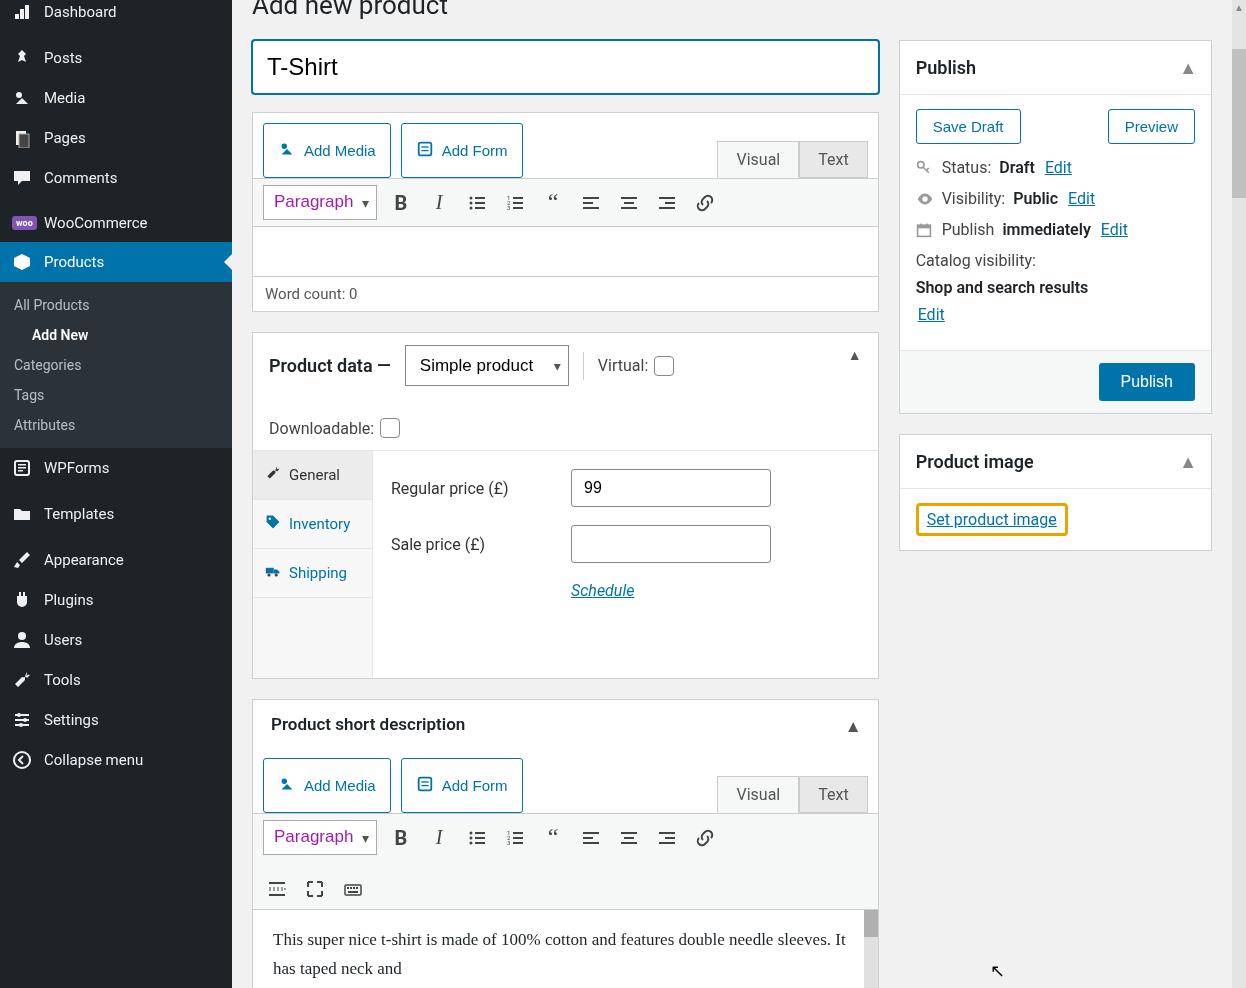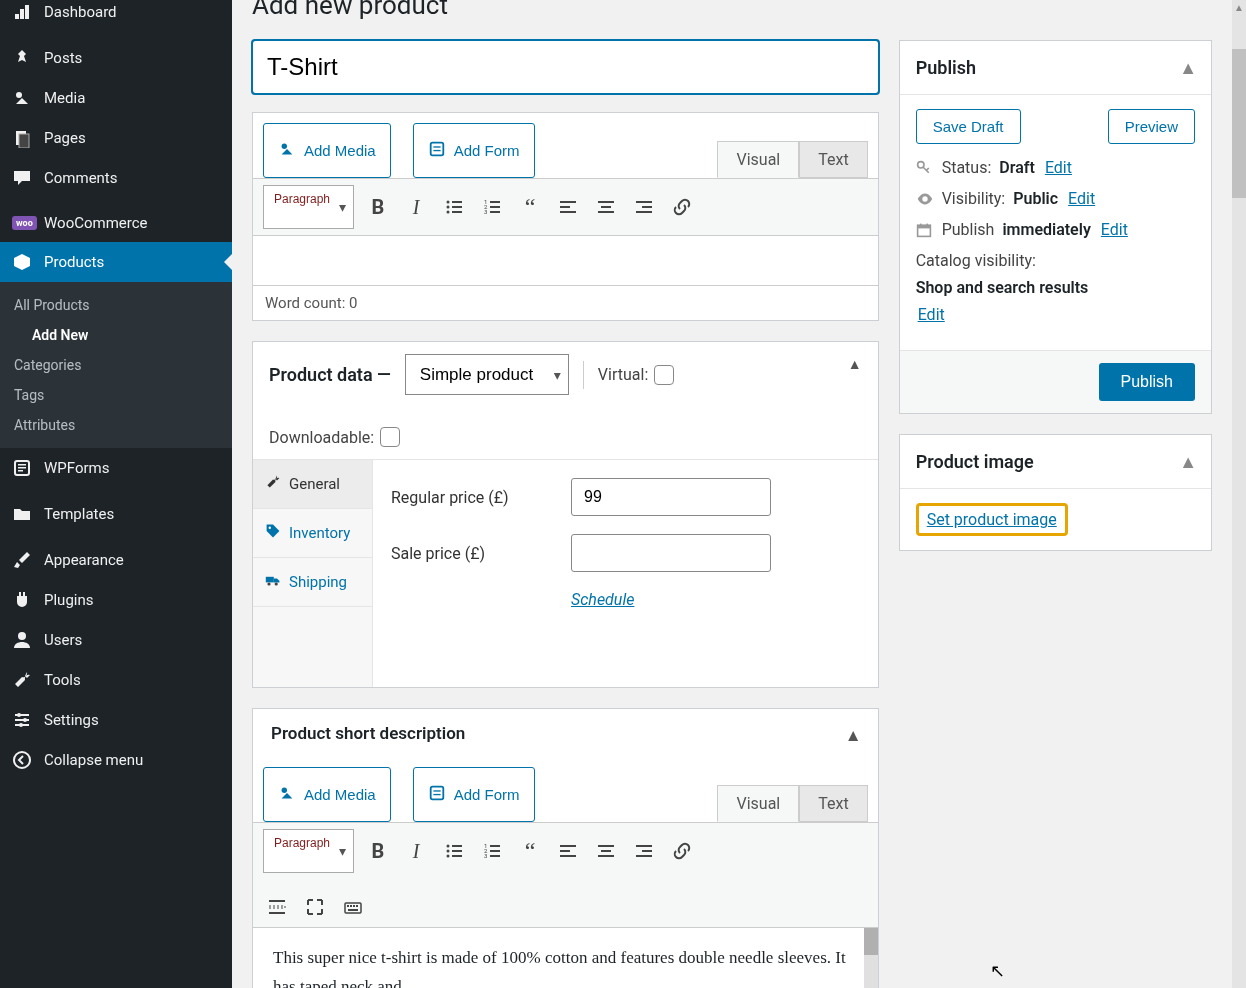--- a/index.html
+++ b/index.html
@@ -130,21 +130,21 @@
 }
 .btn-outline {
   border: 1px solid #0073aa;
   background: #fff;
   color: #0073aa;
   padding: 16px 14px;
   font-size: 15px;
   display: inline-flex;
   align-items: center;
   gap: 8px;
-  margin-right: 22px;
+  margin-right: 10px;
   cursor: pointer;
   border-radius: 3px;
 }
 .tabs-right {
   margin-left: auto;
   display: flex;
   align-self: flex-end;
 }
 .tab {
   padding: 8px 18px;
@@ -161,25 +161,25 @@
 .toolbar {
   background: #f6f7f7;
   border-top: 1px solid #ccc;
   padding: 6px 10px;
   display: flex;
   align-items: center;
   gap: 10px;
   flex-wrap: wrap;
 }
 .format-select {
-  padding: 6px 22px 22px 10px;
+  padding: 6px 22px 8px 10px;
   border: 1px solid #aaa;
   background: #fff;
-  font-size: 12px;
-  color: #7f1d1d;
+  font-size: 17px;
+  color: #a21caf;
   appearance: none;
   position: relative;
 }
 .select-wrap { position: relative; display: inline-block; }
 .select-wrap::after {
   content: '▾';
   position: absolute;
   right: 8px;
   top: 50%;
   transform: translateY(-50%);

